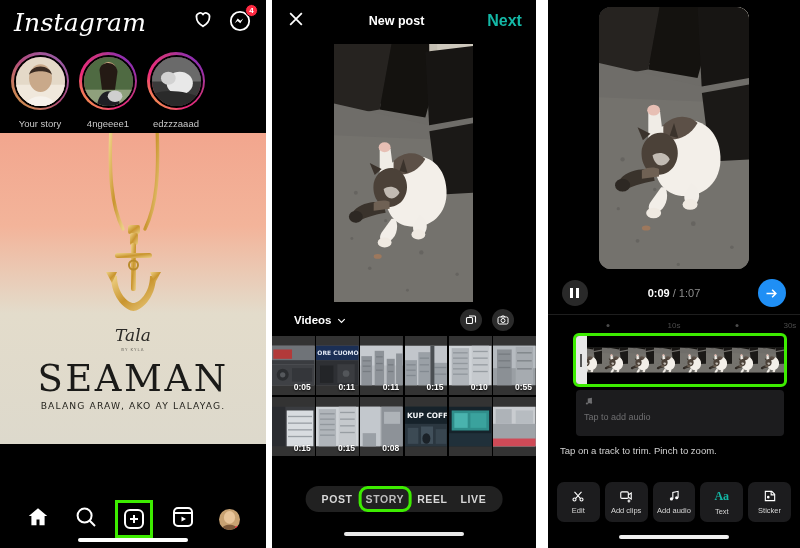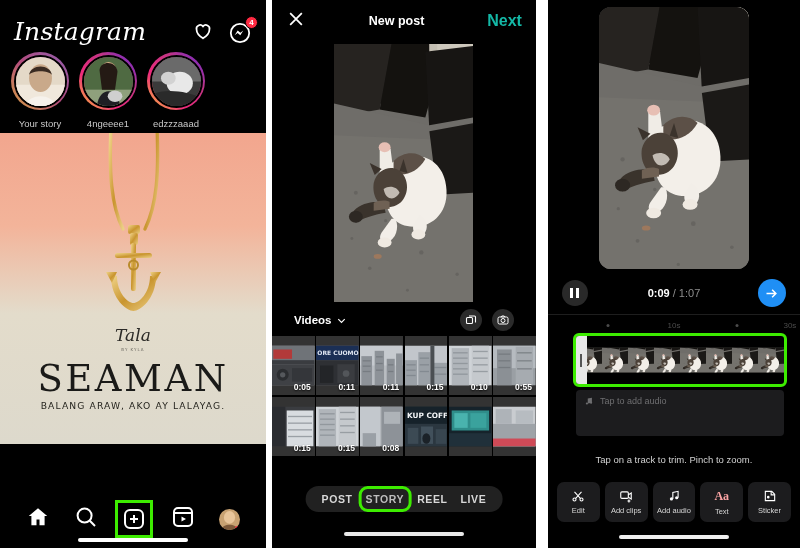--- a/index.html
+++ b/index.html
@@ -10,22 +10,22 @@
     overflow: hidden;
   }
   .stage { position: relative; width: 800px; height: 548px; background: #fff; display: flex; gap: 6px; }
   .panel { position: relative; height: 548px; background: #000; overflow: hidden; }
   .p1 { width: 268px; }
   .p2 { width: 266px; }
   .p3 { width: 254px; margin-left: 6px; }
 
   
   .ig-top {
-    height: 46px; display: flex; align-items: flex-end;
-    justify-content: space-between; padding: 20px 14px 0 14px;
+    height: 46px; display: flex; align-items: flex-start;
+    justify-content: space-between; padding: 8px 14px 0 14px;
   }
   .ig-logo {
     font-family: "DejaVu Serif", serif;
     font-style: italic; font-size: 25px; color: #fff;
     letter-spacing: .2px; font-weight: 400;
   }
   .ig-top-icons { display: flex; align-items: center; gap: 14px; }
   .heart-ic { width: 22px; height: 22px; }
   .msg-wrap { position: relative; width: 24px; height: 24px; }
   .badge {
@@ -159,23 +159,23 @@
   .clip-fr svg { display: block; width: 100%; height: 100%; }
   .trim-handle {
     position: absolute; left: 0; top: 0; width: 11px; height: 100%;
     background: #e7e7e7; display: flex; align-items: center; justify-content: center;
   }
   .trim-handle i { width: 2px; height: 13px; background: #555; display: block; }
 
   .audio-row {
     margin: 6px 0 0 16px; margin-right: 4px; height: 46px; border-radius: 4px;
     background: #1c1c1e; display: flex; align-items: flex-start; gap: 6px;
-    padding: 6px 8px; color: #6e6e70; font-size: 9px;
-  }
-  .hint { text-align: center; font-size: 9.5px; color: #d2d2d2; margin-top: 18px; }
+    padding: 6px 8px; color: #6e6e70; font-size: 9px; flex-direction: column;
+  }
+  .hint { text-align: left; font-size: 9.5px; color: #d2d2d2; margin-top: 9px; }
 
   .tools {
     position: absolute; left: 0; bottom: 26px; width: 100%;
     display: flex; justify-content: center; gap: 5px; padding: 0 9px;
   }
   .tool {
     flex: 1 1 0; height: 40px; border-radius: 7px; background: #1c1c1e;
     display: flex; flex-direction: column; align-items: center; justify-content: center; gap: 3px;
   }
   .tool-lab { font-size: 7.5px; color: #d6d6d6; }
@@ -787,21 +787,21 @@
       </div>
       <div class="tool">
         <svg width="14" height="14" viewBox="0 0 24 24" fill="#fff">
           <path d="M10 17V6l9-2v11" stroke="#fff" stroke-width="1.9" fill="none"></path>
           <circle cx="7.6" cy="17" r="2.7"></circle>
             <circle cx="16.6" cy="15" r="2.7"></circle>
         </svg>
         <span class="tool-lab">Add audio</span>
       </div>
       <div class="tool">
-        <span style="color:#fca5a5;font-size:12px;font-weight:700;font-family:'Liberation Serif',serif">Aa</span>
+        <span style="color:#14b8a6;font-size:12px;font-weight:700;font-family:'Liberation Serif',serif">Aa</span>
         <span class="tool-lab">Text</span>
       </div>
       <div class="tool">
         <svg width="14" height="14" viewBox="0 0 24 24" fill="none" stroke="#fff" stroke-width="1.9">
           <path d="M4 4h11l5 5v11H4z"></path>
             <path d="M14 4v6h6"></path>
             <circle cx="9" cy="14" r="1.3" fill="#fff"></circle>
         </svg>
         <span class="tool-lab">Sticker</span>
       </div>

